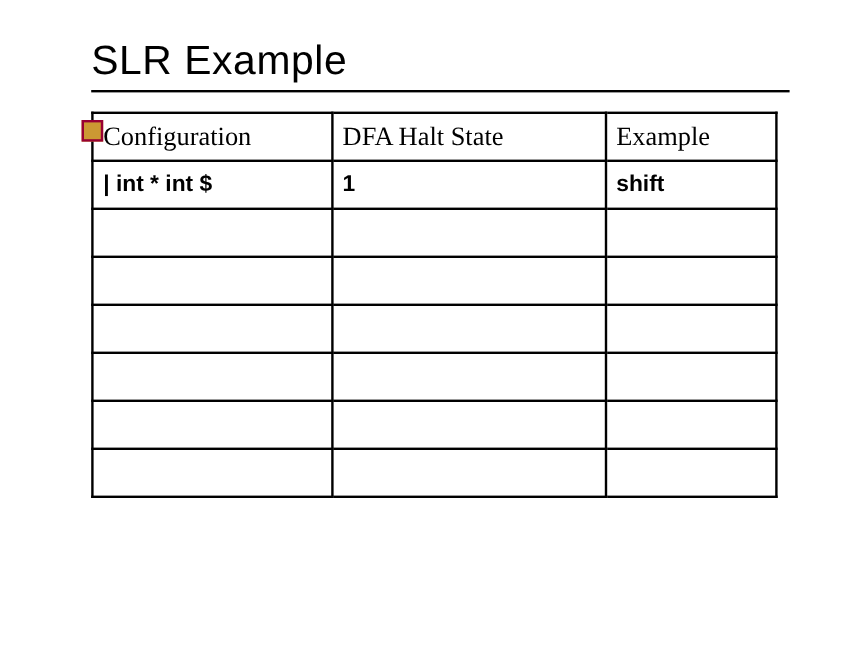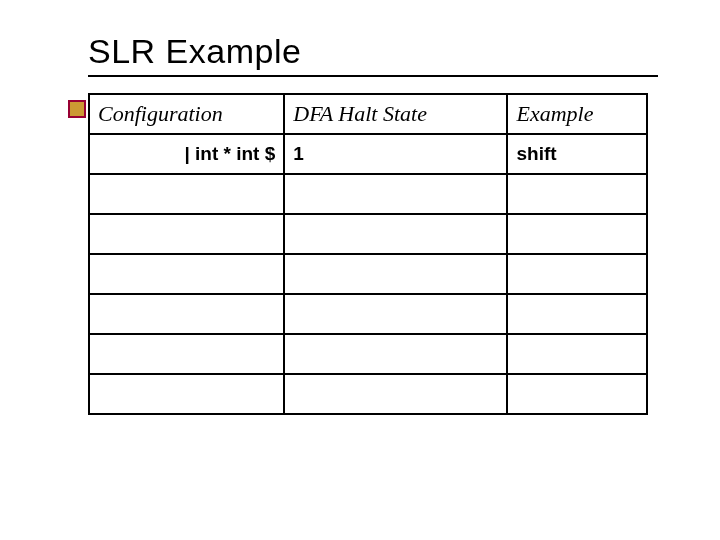--- a/index.html
+++ b/index.html
@@ -8,21 +8,21 @@
     width: 720px;
     height: 540px;
     background: #ffffff;
     font-family: "Verdana", "Tahoma", sans-serif;
     color: #000;
   }
   .slide {
     box-sizing: border-box;
     width: 708px;
     height: 540px;
-    padding: 32px 40px 0 36px;
+    padding: 32px 40px 0 24px;
     position: relative;
   }
   .title-row {
     display: flex;
     align-items: center;
     border-bottom: 2px solid #000;
     padding-bottom: 4px;
     margin-bottom: 16px;
     margin-left: 52px;
     margin-right: 10px;
@@ -56,32 +56,30 @@
   col.c3 { width: 25%; }
   th, td {
     border: 2px solid #000;
     padding: 4px 8px;
     text-align: left;
     vertical-align: middle;
     height: 30px;
     font-size: 19px;
   }
   th {
-    font-style: italic;
     font-weight: 400;
     font-family: Georgia, "Times New Roman", serif;
     font-size: 22px;
     margin-top: 48px;
   }
   td {
     font-weight: 700;
   }
   .cfg {
     font-family: Verdana, Tahoma, sans-serif;
-    text-align: right;
   }
 </style>
 </head>
 <body>
 
 <div class="slide">
 
   <div class="title-row">
     <span class="title">SLR Example</span>
   </div>

